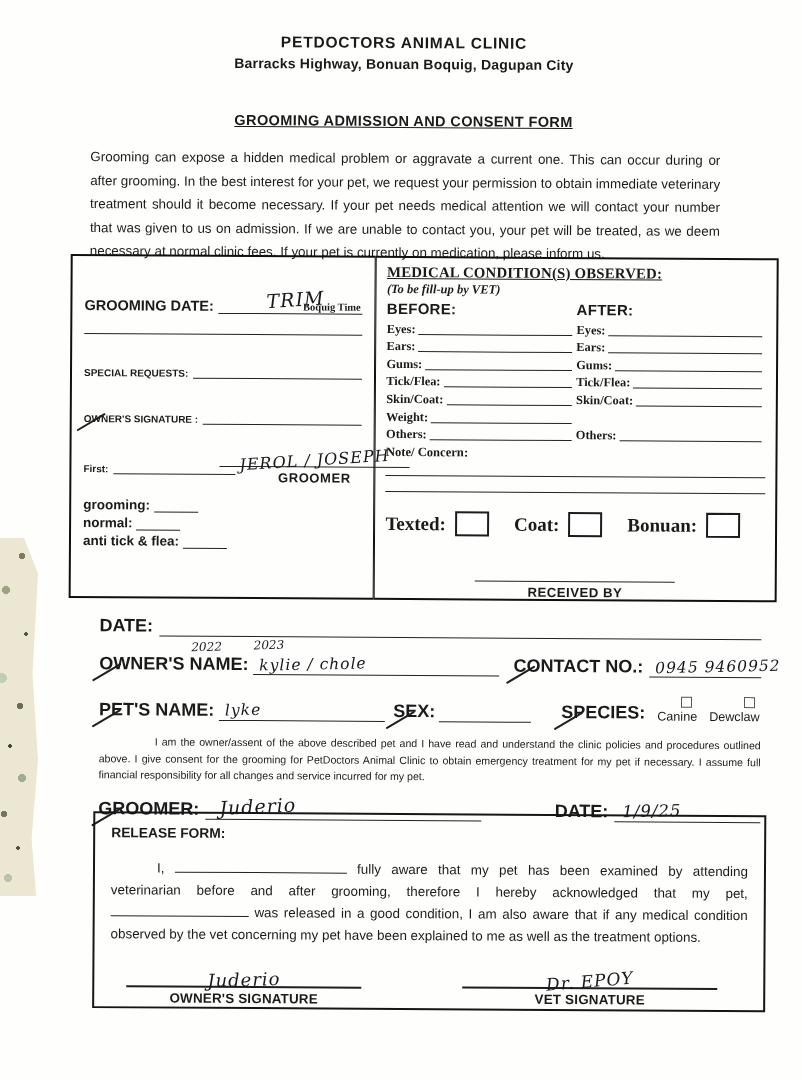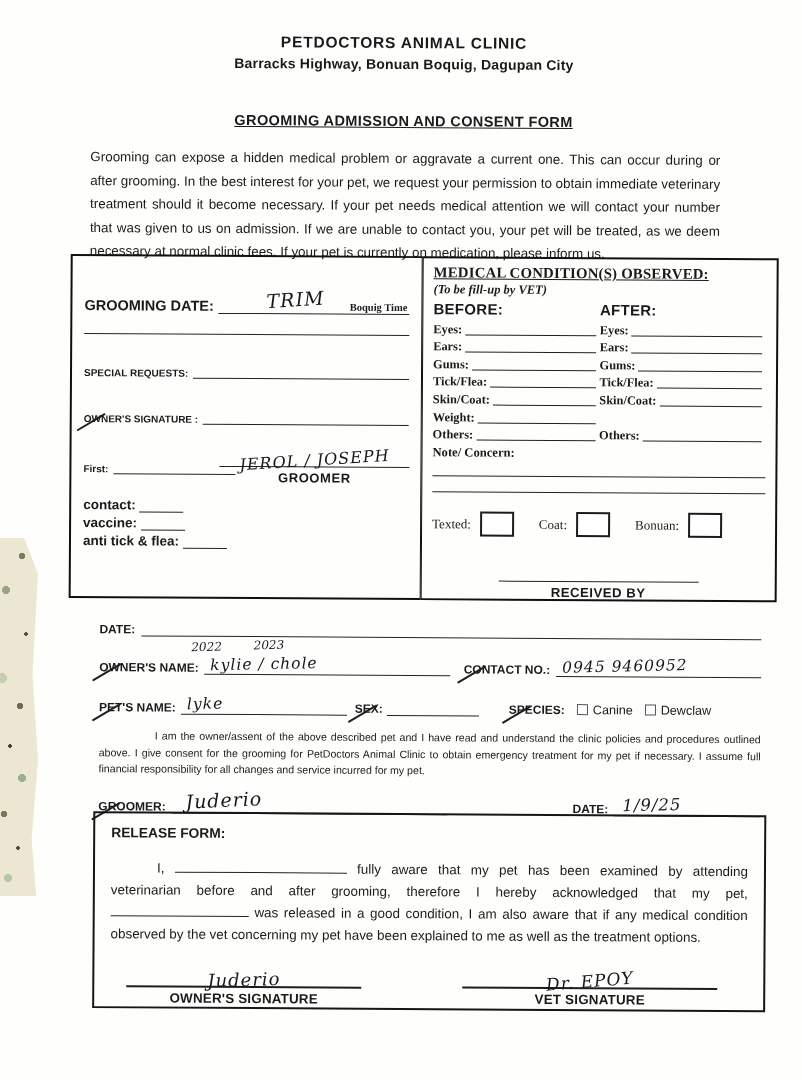--- a/index.html
+++ b/index.html
@@ -87,42 +87,42 @@
   .ba-row span{width:50%;font-weight:bold;font-size:15px;letter-spacing:.3px;}
   .med-rows{margin-top:2px;}
   .med-row{display:flex;height:17.6px;}
   .med-cell{width:50%;display:flex;align-items:flex-end;}
   .med-lbl{font-family:"Liberation Serif",serif;font-weight:bold;font-size:12.4px;white-space:nowrap;}
   .med-line{flex:1;border-bottom:1.2px solid #222;margin:0 4px 2px 3px;}
   .note-row{font-family:"Liberation Serif",serif;font-weight:bold;font-size:12.6px;margin-top:3px;}
   .nc-line{border-bottom:1.4px solid #222;margin-top:15px;}
   .check-row{display:flex;align-items:center;margin-top:19px;}
   .check-item{display:flex;align-items:center;margin-right:25px;}
-  .chk-lbl{font-family:"Liberation Serif",serif;font-weight:normal;font-size:13px;margin-right:9px;}
+  .chk-lbl{font-family:"Liberation Serif",serif;font-weight:bold;font-size:19px;margin-right:9px;}
   .chk-box{width:30px;height:21px;border:2px solid #1c1c1c;background:#fff;}
   .received{width:200px;margin:44px auto 0;text-align:center;}
   .received-line{border-top:1.8px solid #222;}
   .received-lbl{font-weight:bold;font-size:13.2px;letter-spacing:.5px;padding-top:3px;}
 
   
   .mid{position:absolute;top:617px;left:100px;width:662px;}
-  .mid .lbl{font-size:12px;}
+  .mid .lbl{font-size:18px;}
   .date-row .blank{width:152px;}
   .owner-row{margin-top:17px;display:flex;align-items:flex-end;position:relative;}
   .year-note{position:absolute;top:-15px;left:92px;font-size:12px;word-spacing:28px;transform:rotate(-2deg);}
   .owner-row .name-blank{width:246px;margin-left:5px;}
   .owner-row .contact-lbl{margin-left:14px;}
   .owner-row .contact-blank{flex:1;margin-left:6px;}
   .hw-line{position:absolute;left:6px;bottom:1px;font-size:15.5px;white-space:nowrap;transform:rotate(-1.5deg);letter-spacing:1px;}
   .pet-row{margin-top:19px;display:flex;align-items:flex-end;}
   .pet-row .pet-blank{width:166px;margin-left:5px;}
   .pet-row .sex-lbl{margin-left:8px;}
   .pet-row .sex-blank{width:92px;margin-left:4px;}
   .pet-row .species-lbl{margin-left:30px;}
-  .sp-option{display:flex;align-items:flex-end;margin-left:12px;font-size:12.6px;}
+  .sp-option{display:flex;align-items:flex-end;margin-left:12px;font-size:12.6px;flex-direction:column;}
   .sp-box{width:9px;height:9px;border:1.2px solid #555;margin:0 5px 2px 0;background:#fff;}
   .consent{
     margin-top:13px;font-size:10.6px;line-height:1.58;text-align:justify;text-indent:56px;
   }
   .signed-row{margin-top:11px;display:flex;align-items:flex-end;}
   .signed-row .sig-blank{width:276px;margin-left:6px;height:24px;}
   .signed-row .hw-sig{font-size:19px;left:14px;bottom:2px;transform:rotate(-3deg);}
   .signed-row .spacer{flex:1;}
   .signed-row .sdate-blank{width:146px;margin-left:6px;height:24px;}
   .signed-row .hw-sdate{font-size:16.5px;left:8px;}
@@ -190,25 +190,25 @@
         <span class="blank"></span>
       </div>
 
       <div class="wt-row flexline">
         <span class="lbl">First:</span>
         <span class="blank" style="flex:none"></span>
       </div>
 
       <div class="vax-block">
         <div class="vax-row">
-          <span>contact:</span>
+          <span>grooming:</span>
           <span class="blank"></span>
         </div>
         <div class="vax-row">
-          <span>vaccine:</span>
+          <span>normal:</span>
           <span class="blank"></span>
         </div>
         <div class="vax-row">
           <span>anti tick &amp; flea:</span>
           <span class="blank"></span>
         </div>
       </div>
 
       <div class="groomer">
         <span class="hw groomer-sig">JEROL / JOSEPH</span>

